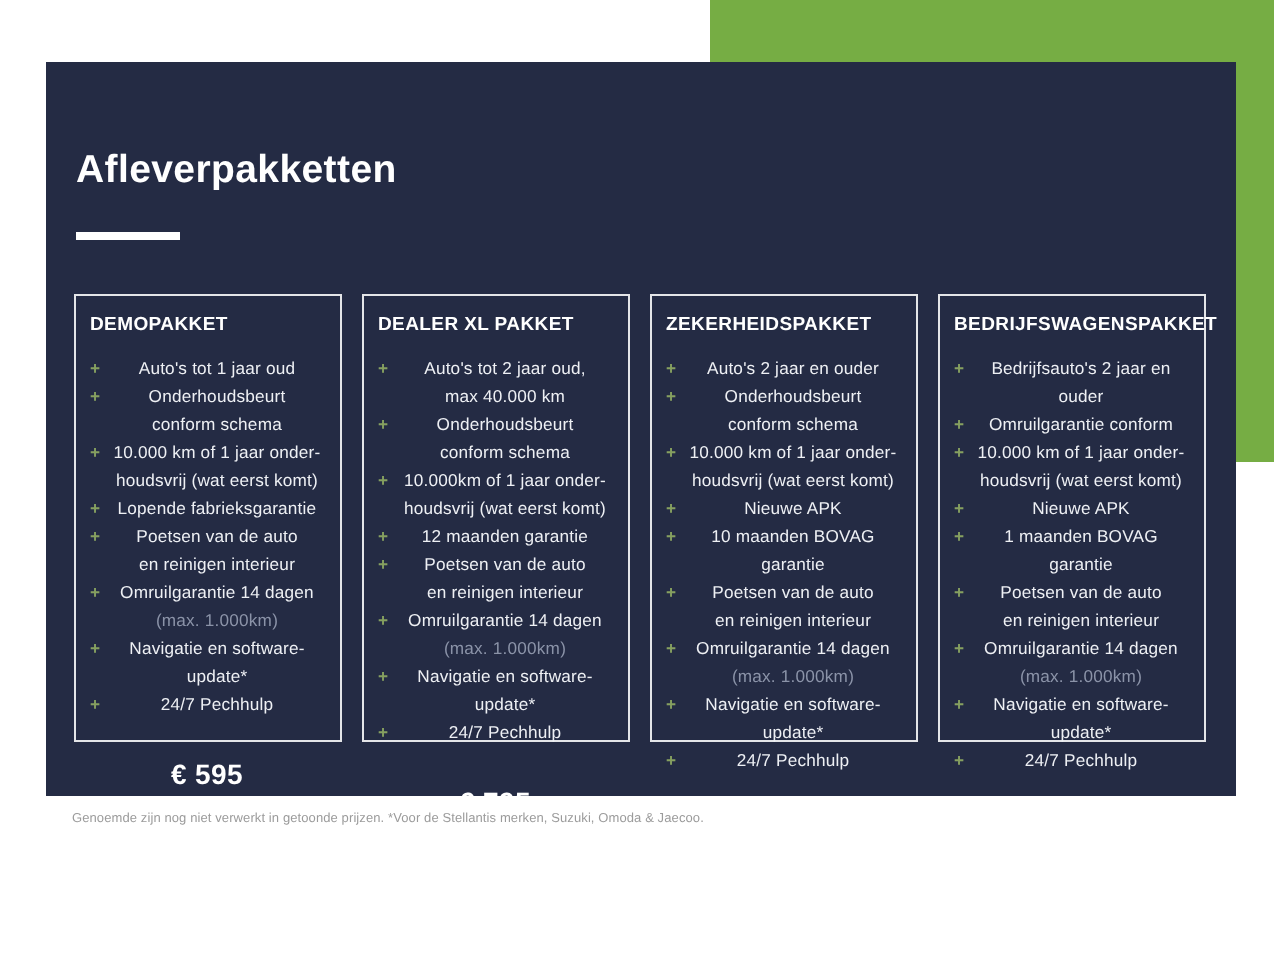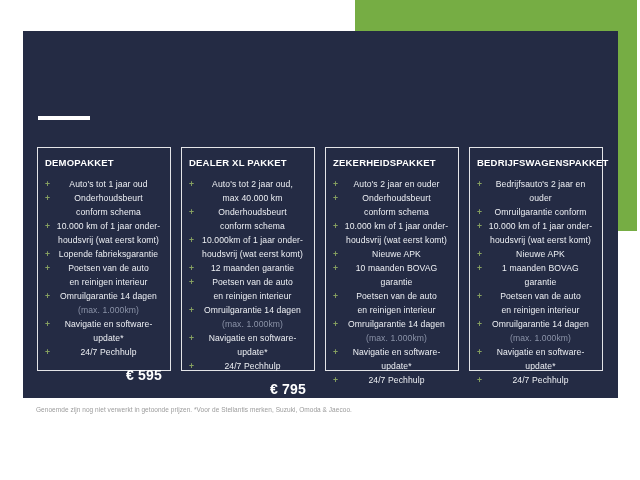--- a/index.html
+++ b/index.html
@@ -44,35 +44,36 @@
   .bullet {
     color:#86a060; flex:0 0 9px; width:9px;
     font-size:8.6px; line-height:14px; font-weight:bold;
   }
   .ftext { flex:1;text-align:center; }
   .fline {
     color:#eef0f4; font-size:8.6px; line-height:14px; letter-spacing:0.1px;
   }
   .fline.muted { color:#8b93a8; }
   .price {
-    margin-top:8px; text-align:right;
+    margin-top:20px; text-align:center;
     color:#ffffff; font-weight:bold; font-size:14px; padding-right:1px;
     letter-spacing:0.2px;
   }
   .footnote {
     position:absolute; left:36px; top:406px;
     font-size:6.5px; color:#9b9b9b; letter-spacing:0.05px;
   }
 </style>
 </head>
 <body>
 
 <div class="green-rect"></div>
 
 <div class="panel">
+  <div class="page-title">Afleverpakketten</div>
   <div class="title-underline"></div>
   <div class="cards">
       <div class="card">
     <div class="card-title">DEMOPAKKET</div>
     <div class="feature-list">
           <div class="feature">
             <span class="bullet">+</span>
             <div class="ftext">
               <div class="fline">Auto's tot 1 jaar oud</div>
             </div>

